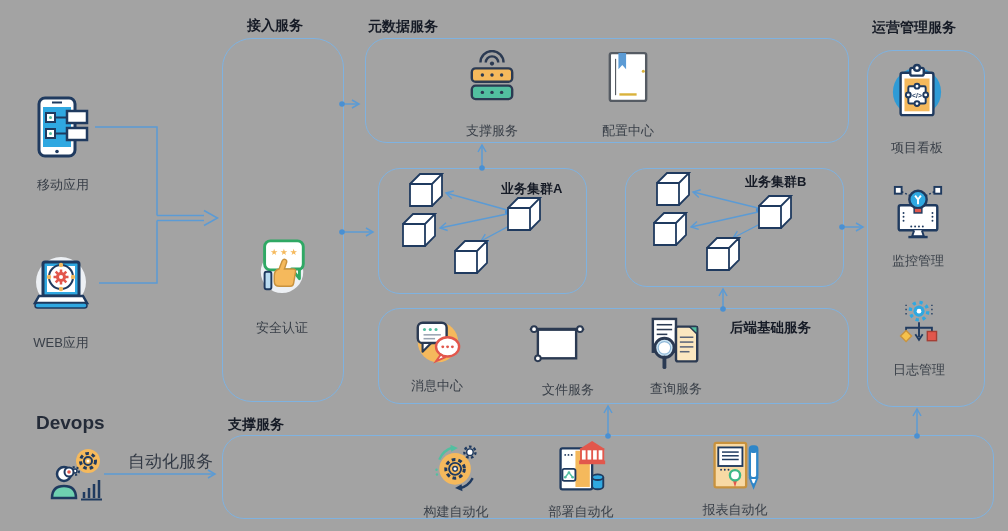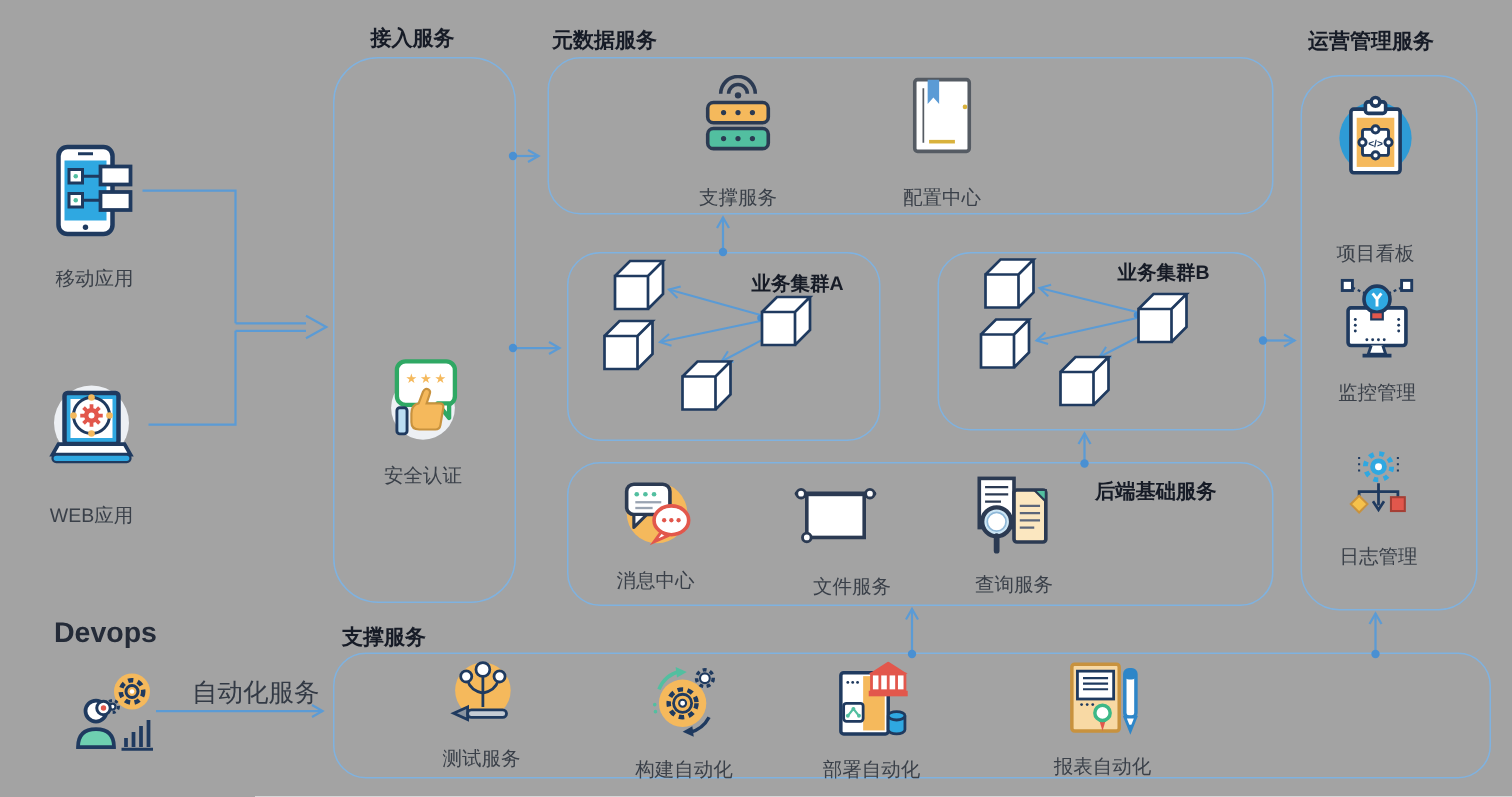--- a/index.html
+++ b/index.html
@@ -189,21 +189,21 @@
         <circle cx="30" cy="36" r="22" fill="#EDF0F4"></circle>
         <rect x="12" y="4" width="40" height="30" rx="6" fill="#fff" stroke="#2FA864" stroke-width="3"></rect>
         <path d="M40,33 L48,43 V33 Z" fill="#fff" stroke="#2FA864" stroke-width="3" stroke-linejoin="round"></path>
         <text x="22" y="19" font-size="9" fill="#F5B95C" text-anchor="middle">★</text>
         <text x="32" y="19" font-size="9" fill="#F5B95C" text-anchor="middle">★</text>
         <text x="42" y="19" font-size="9" fill="#F5B95C" text-anchor="middle">★</text>
         <rect x="12" y="36" width="7" height="18" rx="2" fill="#BBDDF2" stroke="#1F3A5F" stroke-width="2"></rect>
         <path d="M22,40 q0,-6 5,-7 l3,-8 q1.5,-3 4,-1.5 q1.5,1 0.5,3.5 l-2,6 h9 q3,0 2.5,3 l-2,12 q-0.5,3 -3.5,3 h-11 q-5.5,0 -5.5,-5 z" fill="#F5B95C" stroke="#C8923E" stroke-width="1.5"></path>
       </svg>
     </span>
-    <div class="label" style="margin-top:6px;">安全认证</div>
+    <div class="label" style="margin-top:18px;">安全认证</div>
   </div>
 
   <div class="item" style="left:466px;top:50px;width:52px;">
     <span>
       <svg width="50" height="54" viewBox="0 0 52 56">
         <path d="M14,13 a12,12 0 0 1 24,0" fill="none" stroke="#2B3A52" stroke-width="2.5"></path>
         <path d="M19.5,13 a6.5,6.5 0 0 1 13,0" fill="none" stroke="#2B3A52" stroke-width="2.5"></path>
         <circle cx="26" cy="14" r="2.2" fill="#2B3A52"></circle>
         <rect x="5" y="19" width="42" height="14" rx="4" fill="#F5B95C" stroke="#2B3A52" stroke-width="2.5"></rect>
         <circle cx="16" cy="26" r="1.8" fill="#2B3A52"></circle>
@@ -279,34 +279,20 @@
         <line x1="32" y1="31" x2="46" y2="31" stroke="#5B667A" stroke-width="1.6"></line>
         <line x1="32" y1="36" x2="42" y2="36" stroke="#5B667A" stroke-width="1.6"></line>
         <circle cx="16" cy="32" r="10" fill="#CDE6F5" stroke="#2B3A52" stroke-width="3"></circle>
         <circle cx="16" cy="32" r="6.5" fill="#fff" stroke="#8FB8D8" stroke-width="1.2"></circle>
         <line x1="16" y1="42" x2="16" y2="52" stroke="#2B3A52" stroke-width="4" stroke-linecap="round"></line>
       </svg>
     </span>
     <div class="label" style="margin-top:5px;text-align:center;">查询服务</div>
   </div>
 
-  <div class="item" style="left:292px;top:438px;width:58px;">
-    <span>
-      <svg width="52" height="50" viewBox="0 0 56 54">
-        <circle cx="29" cy="24" r="20" fill="#F5B95C"></circle>
-        <circle cx="17" cy="14" r="4" fill="#fff" stroke="#1F3A5F" stroke-width="2"></circle>
-        <circle cx="41" cy="14" r="4" fill="#fff" stroke="#1F3A5F" stroke-width="2"></circle>
-        <circle cx="29" cy="9" r="5" fill="#fff" stroke="#1F3A5F" stroke-width="2"></circle>
-        <path d="M29,36 V14 M29,26 Q20,24 18,17 M29,26 Q38,24 40,17" fill="none" stroke="#1F3A5F" stroke-width="2"></path>
-        <path d="M18,36 L8,40.5 L18,45 Z" fill="#8A94A1" stroke="#1F3A5F" stroke-width="2"></path>
-        <rect x="18" y="38" width="28" height="5.5" rx="2.7" fill="#C4CBD4" stroke="#1F3A5F" stroke-width="2"></rect>
-      </svg>
-    </span>
-    <div class="label" style="margin-top:4px;">测试服务</div>
-  </div>
 
   <div class="item" style="left:543px;top:441px;width:76px;">
     <span>
       <svg width="52" height="52" viewBox="0 0 56 56">
         <rect x="6" y="8" width="34" height="44" rx="2" fill="#fff" stroke="#1F3A5F" stroke-width="2.5"></rect>
         <rect x="22" y="10.5" width="15.5" height="39" fill="#F5B95C"></rect>
         <circle cx="11" cy="15" r="1" fill="#1F3A5F"></circle>
           <circle cx="14.5" cy="15" r="1" fill="#1F3A5F"></circle>
           <circle cx="18" cy="15" r="1" fill="#1F3A5F"></circle>
         <g transform="translate(26,0)">
@@ -368,21 +354,21 @@
           <rect x="0" y="0" width="8" height="34" rx="3" fill="#fff" stroke="#2E86C8" stroke-width="2.5"></rect>
           <rect x="0" y="0" width="8" height="7" rx="3" fill="#2E86C8"></rect>
           <polygon points="0,34 8,34 4,44" fill="#fff" stroke="#2E86C8" stroke-width="2"></polygon>
           <polygon points="2.8,39.5 5.2,39.5 4,43.5" fill="#2E86C8"></polygon>
         </g>
       </svg>
     </span>
     <div class="label" style="margin-top:4px;">报表自动化</div>
   </div>
 
-  <div class="item" style="left:888px;top:63px;width:58px;gap:20px;">
+  <div class="item" style="left:888px;top:63px;width:58px;">
     <span>
       <svg width="54" height="58" viewBox="0 0 56 60">
         <circle cx="28" cy="30" r="25" fill="#2E9BD6"></circle>
         <rect x="11" y="10" width="34" height="44" rx="2" fill="#fff" stroke="#1F3A5F" stroke-width="2.5"></rect>
         <rect x="15" y="16" width="26" height="34" fill="#F5B95C"></rect>
         <rect x="21" y="5" width="14" height="8" rx="2" fill="#fff" stroke="#1F3A5F" stroke-width="2.5"></rect>
         <circle cx="28" cy="5" r="3" fill="#fff" stroke="#1F3A5F" stroke-width="2.5"></circle>
         <rect x="19" y="24" width="18" height="18" rx="1.5" fill="#fff" stroke="#1F3A5F" stroke-width="2"></rect>
         <circle cx="28" cy="24" r="2.5" fill="#fff" stroke="#1F3A5F" stroke-width="2"></circle>
         <circle cx="19" cy="33" r="2.5" fill="#fff" stroke="#1F3A5F" stroke-width="2"></circle>

